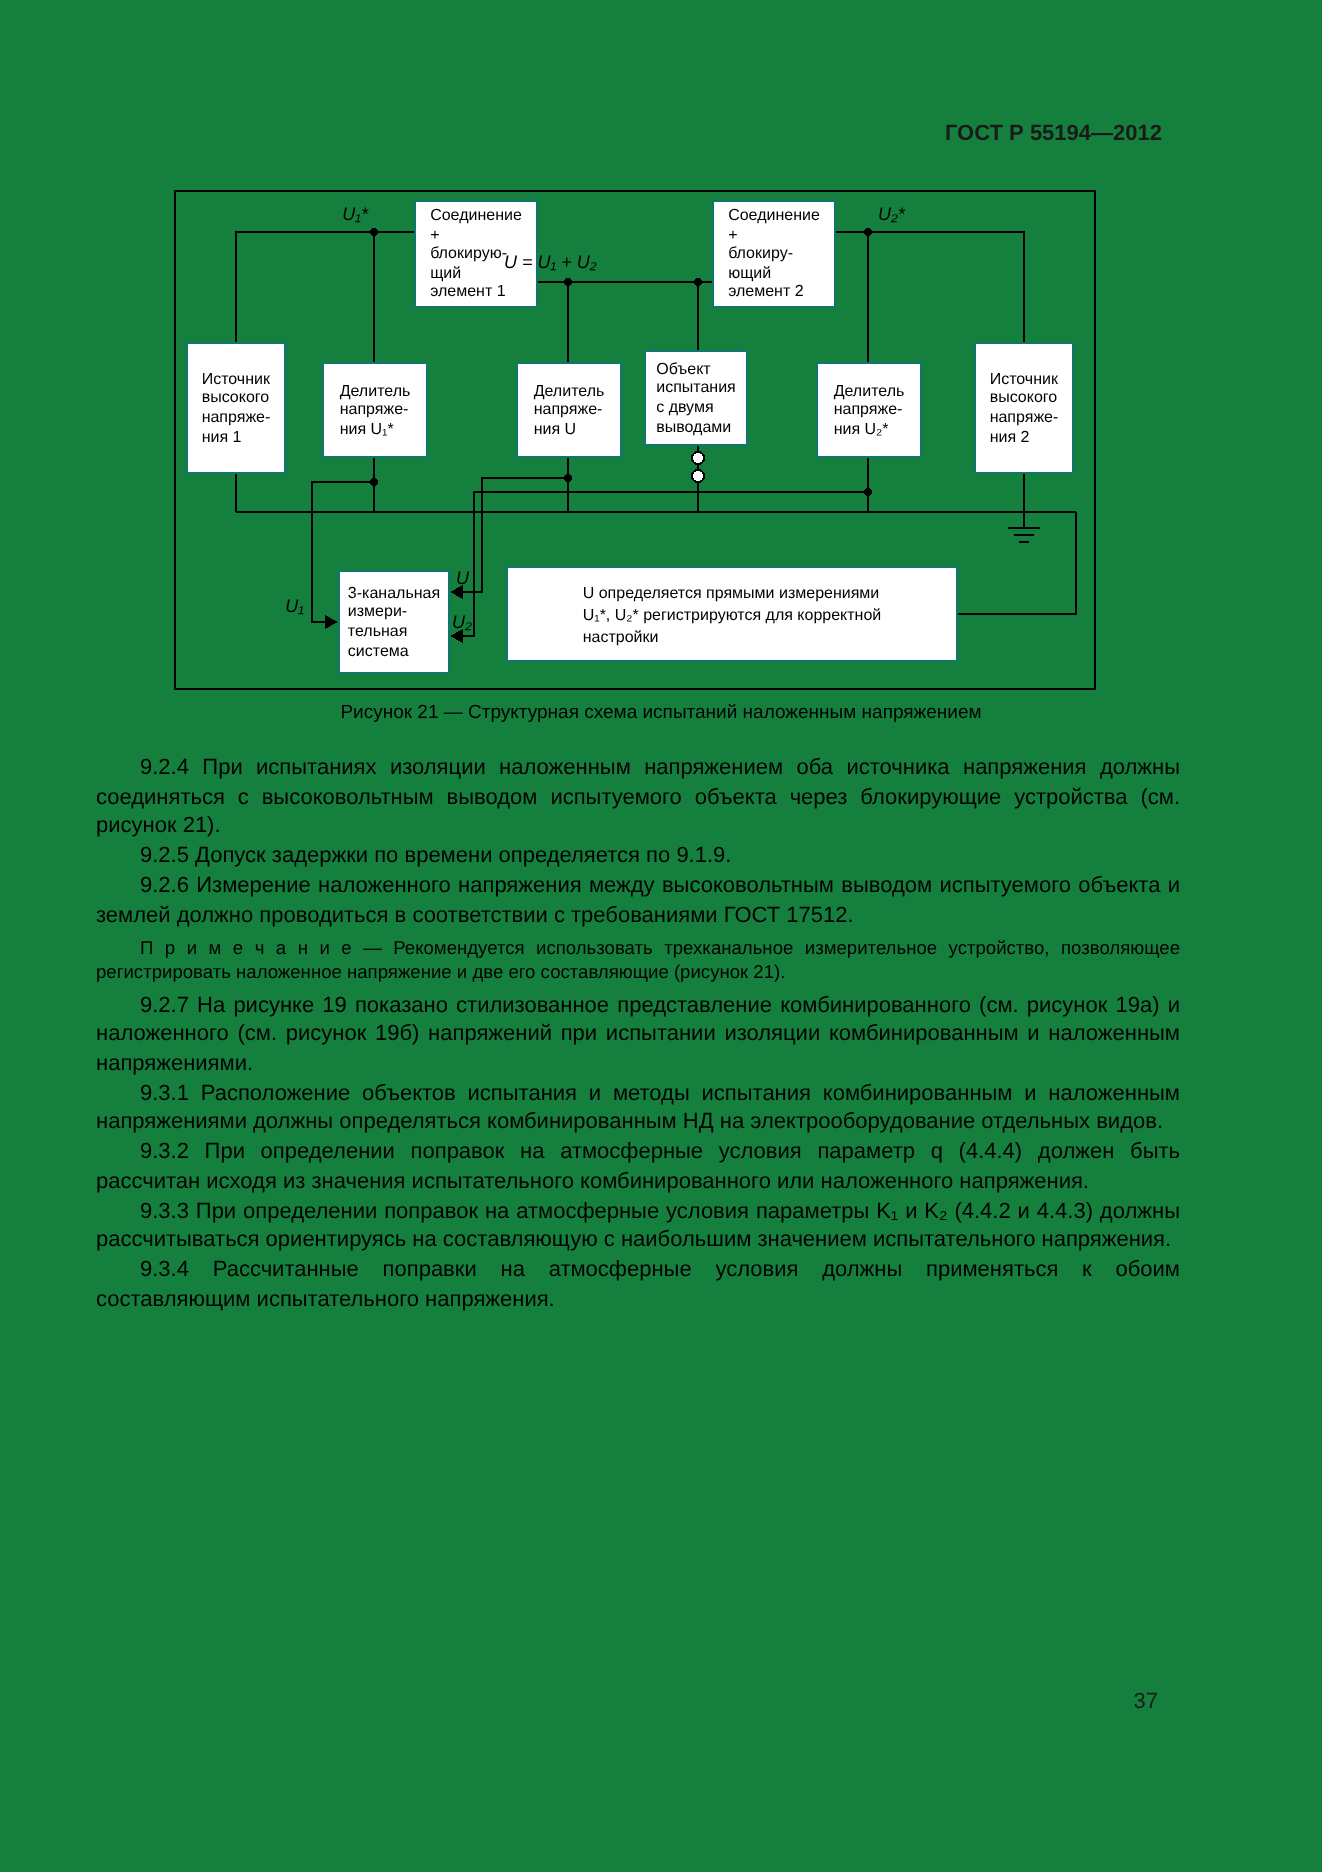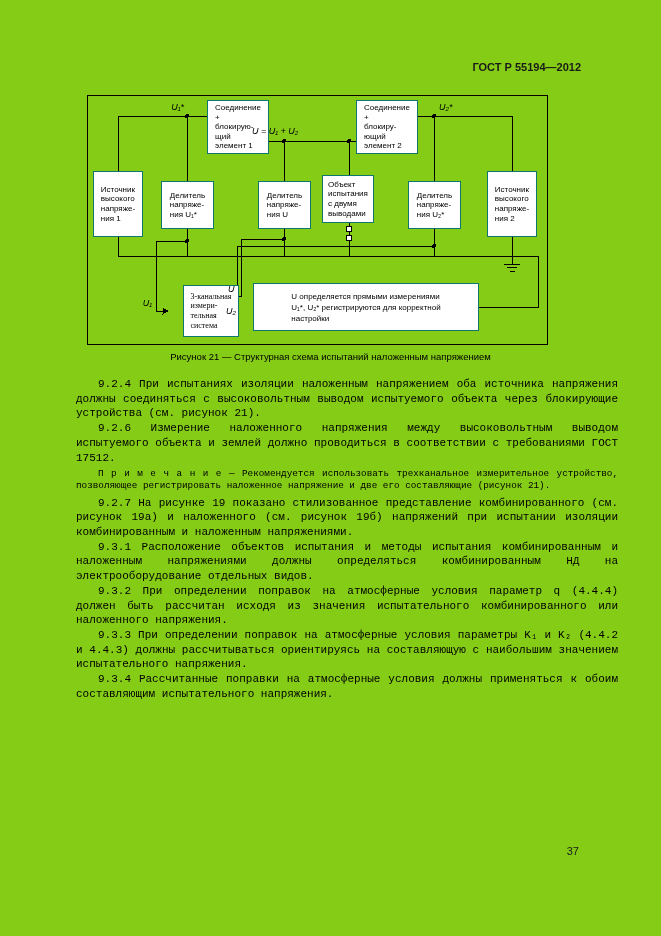--- a/index.html
+++ b/index.html
@@ -1,18 +1,18 @@
 <!DOCTYPE html>
 <html lang="ru"><head>
 <meta charset="utf-8">
 <title>ГОСТ Р 55194—2012 — стр. 37</title>
 <style>
   html,body{margin:0;padding:0;background:#e8e8e8;}
   .page{
-    position:relative;width:661px;height:936px;background:#84cc16;
+    position:relative;width:661px;height:936px;background:#15803d;
     font-family:"Liberation Sans","DejaVu Sans",sans-serif;color:#1a1a1a;
     overflow:hidden;margin:0 auto;box-shadow:0 0 4px rgba(0,0,0,.3);
   }
   .doc-header{position:absolute;top:61px;right:80px;font-size:11px;font-weight:bold;}
   .pagenum{position:absolute;top:845px;right:82px;font-size:11px;}
 
   
   .diagram{position:absolute;left:87px;top:95px;width:459px;height:248px;border:1px solid #000;}
   .diagram svg{position:absolute;left:0;top:0;}
   .dbox{
@@ -22,21 +22,21 @@
     box-sizing:border-box;color:#000;
   }
   .dnote{font-size:8px;line-height:11px;}
   .dlabel{
     position:absolute;font-family:Liberation Sans, sans-serif;font-style:italic;
     font-size:9px;color:#000;white-space:nowrap;
   }
   .caption{position:absolute;top:351px;left:0;width:661px;text-align:center;font-size:9.5px;color:#000;}
 
   
-  .bodytext{position:absolute;left:76px;top:377px;width:542px;font-size:11px;line-height:14.7px;text-align:justify;color:#000;font-family:Liberation Mono, monospace;}
+  .bodytext{position:absolute;left:48px;top:377px;width:542px;font-size:11px;line-height:14.7px;text-align:justify;color:#000;}
   .bodytext p{margin:0;text-indent:22px;}
   .bodytext p.small{font-size:9.3px;line-height:12.2px;margin:3px 0;}
   .bodytext p.heading{font-weight:bold;margin:3px 0;}
 </style>
 </head>
 <body>
 
 <div class="page">
 
   <div class="doc-header">ГОСТ Р 55194—2012</div>
@@ -107,40 +107,41 @@
 испытания
 с двумя
 выводами</div>
     <div class="dbox" style="left:320px;top:85px;width:53px;height:48px;">Делитель
 напряже-
 ния U₂*</div>
     <div class="dbox" style="left:399px;top:75px;width:50px;height:66px;">Источник
 высокого
 напряже-
 ния 2</div>
-    <div class="dbox" style="left:95px;top:189px;width:56px;height:52px;font-family:Liberation Serif, serif;">3-канальная
+    <div class="dbox" style="left:81px;top:189px;width:56px;height:52px;">3-канальная
 измери-
 тельная
 система</div>
     <div class="dbox dnote" style="left:165px;top:187px;width:226px;height:48px;">U определяется прямыми измерениями
 U₁*, U₂* регистрируются для корректной
 настройки</div>
 
     <div class="dlabel" style="left:72px;top:6px;width:24px;text-align:right;">U₁*</div>
     <div class="dlabel" style="left:351px;top:6px;width:24px;">U₂*</div>
     <div class="dlabel" style="left:164px;top:30px;width:120px;text-align:left;">U = U₁ + U₂</div>
     <div class="dlabel" style="left:38px;top:202px;width:26px;text-align:right;">U₁</div>
     <div class="dlabel" style="left:140px;top:188px;">U</div>
     <div class="dlabel" style="left:138px;top:210px;text-align:center;">U₂</div>
   </div>
 
   <div class="caption">Рисунок 21 — Структурная схема испытаний наложенным напряжением</div>
 
   <div class="bodytext">
     <p>9.2.4 При испытаниях изоляции наложенным напряжением оба источника напряжения должны соединяться с высоковольтным выводом испытуемого объекта через блокирующие устройства (см. рисунок 21).</p>
+    <p>9.2.5 Допуск задержки по времени определяется по 9.1.9.</p>
     <p>9.2.6 Измерение наложенного напряжения между высоковольтным выводом испытуемого объекта и землей должно проводиться в соответствии с требованиями ГОСТ 17512.</p>
     <p class="small">П р и м е ч а н и е — Рекомендуется использовать трехканальное измерительное устройство, позволяющее регистрировать наложенное напряжение и две его составляющие (рисунок 21).</p>
     <p>9.2.7 На рисунке 19 показано стилизованное представление комбинированного (см. рисунок 19а) и наложенного (см. рисунок 19б) напряжений при испытании изоляции комбинированным и наложенным напряжениями.</p>
     <p>9.3.1 Расположение объектов испытания и методы испытания комбинированным и наложенным напряжениями должны определяться комбинированным НД на электрооборудование отдельных видов.</p>
     <p>9.3.2 При определении поправок на атмосферные условия параметр q (4.4.4) должен быть рассчитан исходя из значения испытательного комбинированного или наложенного напряжения.</p>
     <p>9.3.3 При определении поправок на атмосферные условия параметры K₁ и K₂ (4.4.2 и 4.4.3) должны рассчитываться ориентируясь на составляющую с наибольшим значением испытательного напряжения.</p>
     <p>9.3.4 Рассчитанные поправки на атмосферные условия должны применяться к обоим составляющим испытательного напряжения.</p>
   </div>
 
   <div class="pagenum">37</div>

